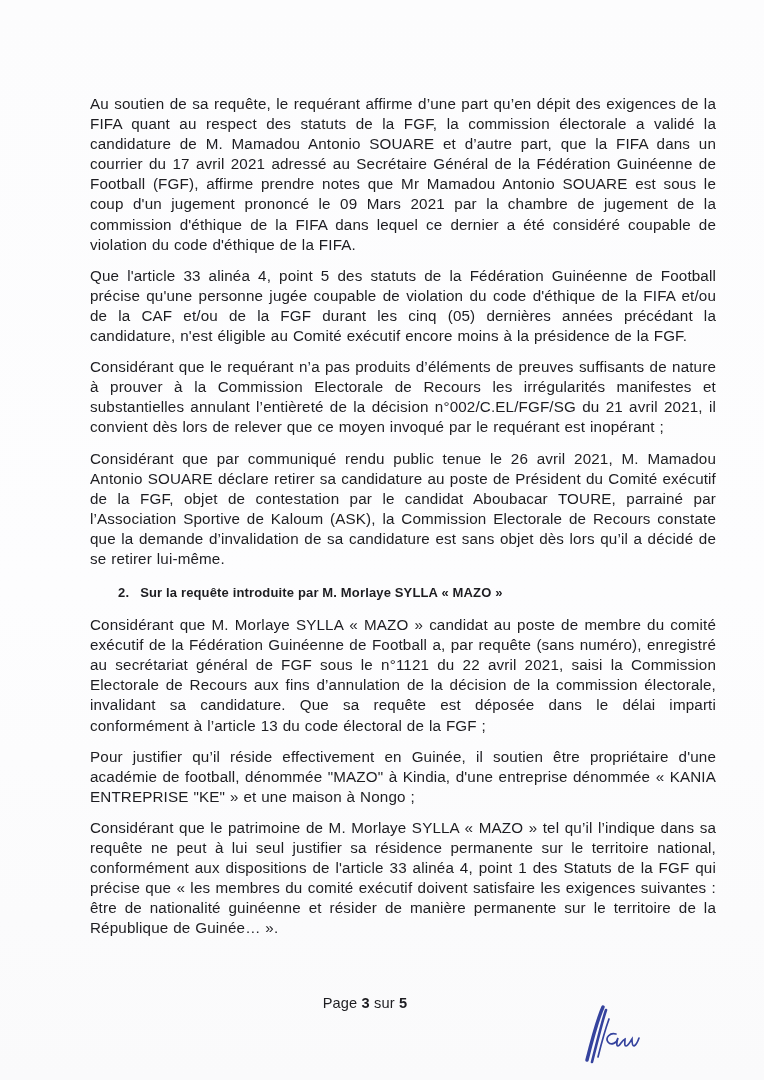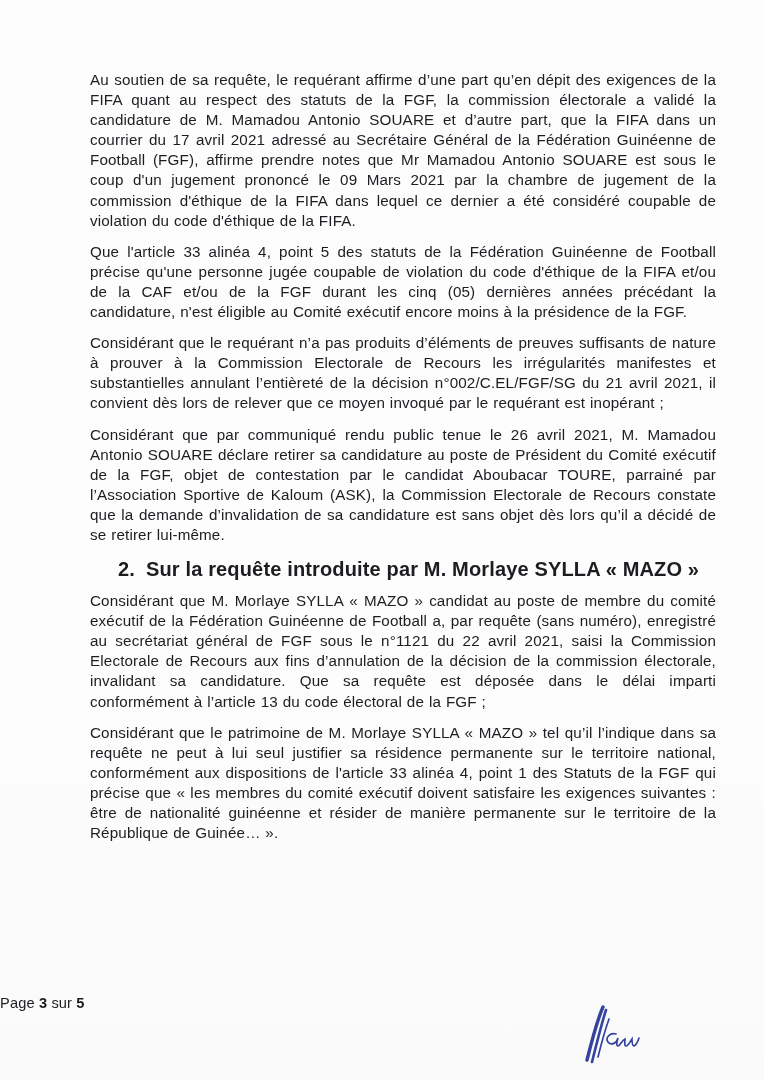--- a/index.html
+++ b/index.html
@@ -11,44 +11,45 @@
     color: var(--text-color, #1d1d21);
     overflow: hidden;
   }
   .scan-sheen {
     position: absolute; inset: 0;
     background: linear-gradient(180deg, #fcfcfd 0%, #fdfdfe 55%, #fafafb 100%);
     pointer-events: none;
   }
   .content {
     position: absolute;
-    left: 90px; top: 70px;
+    left: 90px; top: 94px;
     width: 626px;
   }
   p.para {
     margin: 0 0 11px 0;
     font-size: 15.2px;
     line-height: 20.1px;
     text-align: justify;
     letter-spacing: 0.15px;
     word-spacing: 0.5px;
   }
   p.para .lead { font-weight: normal; }
   h2.heading {
     margin: 14px 0 12px 28px;
-    font-size: 20px;
+    font-size: 13px;
     line-height: 20px;
     font-weight: bold;
     letter-spacing: 0.15px;
   }
   h2.heading .h-num { margin-right: 11px; }
   .footer {
     position: absolute;
     left: 0; top: 995px;
     width: 730px;
+    text-align: center;
     font-size: 14.6px;
     letter-spacing: 0.15px;
   }
   .footer .b { font-weight: bold; }
   .signature {
     position: absolute;
     left: 576px; top: 1004px;
     width: 72px; height: 62px;
   }
   .signature path {
@@ -70,20 +71,21 @@
 
   <p class="para"><strong class="lead">Considérant que</strong><span> le requérant n’a pas produits d’éléments de preuves suffisants de nature à prouver à la Commission Electorale de Recours les irrégularités manifestes et substantielles annulant l’entièreté de la décision n°002/C.EL/FGF/SG du 21 avril 2021, il convient dès lors de relever que ce moyen invoqué par le requérant est inopérant ;</span></p>
 
   <p class="para"><strong class="lead">Considérant</strong><span> que par communiqué rendu public tenue le 26 avril 2021, M. Mamadou Antonio SOUARE déclare retirer sa candidature au poste de Président du Comité exécutif de la FGF, objet de contestation par le candidat Aboubacar TOURE, parrainé par l’Association Sportive de Kaloum (ASK), la Commission Electorale de Recours constate que la demande d’invalidation de sa candidature est sans objet dès lors qu’il a décidé de se retirer lui-même.</span></p>
 
   <h2 class="heading"><span class="h-num">2.</span><span class="h-label">Sur la requête introduite par M. Morlaye SYLLA « MAZO »</span></h2>
 
   <p class="para"><strong class="lead">Considérant</strong><span> que M. Morlaye SYLLA « MAZO » candidat au poste de membre du comité exécutif de la Fédération Guinéenne de Football a, par requête (sans numéro), enregistré au secrétariat général de FGF sous le n°1121 du 22 avril 2021, saisi la Commission Electorale de Recours aux fins d’annulation de la décision de la commission électorale, invalidant sa candidature. Que sa requête est déposée dans le délai imparti conformément à l’article 13 du code électoral de la FGF ;</span></p>
 
 
+  <p class="para"><strong class="lead"></strong><span>Pour justifier qu’il réside effectivement en Guinée, il soutien être propriétaire d'une académie de football, dénommée "MAZO" à Kindia, d'une entreprise dénommée « KANIA ENTREPRISE "KE" » et une maison à Nongo ;</span></p>
 
   <p class="para"><strong class="lead">Considérant</strong><span> que le patrimoine de M. Morlaye SYLLA « MAZO » tel qu’il l’indique dans sa requête ne peut à lui seul justifier sa résidence permanente sur le territoire national, conformément aux dispositions de l'article 33 alinéa 4, point 1 des Statuts de la FGF qui précise que « les membres du comité exécutif doivent satisfaire les exigences suivantes : être de nationalité guinéenne et résider de manière permanente sur le territoire de la République de Guinée… ».</span></p>
 
 </main>
 
 <div class="footer">
   <span>Page</span>
   <span class="b">3</span>
   <span>sur</span>
   <span class="b">5</span>

